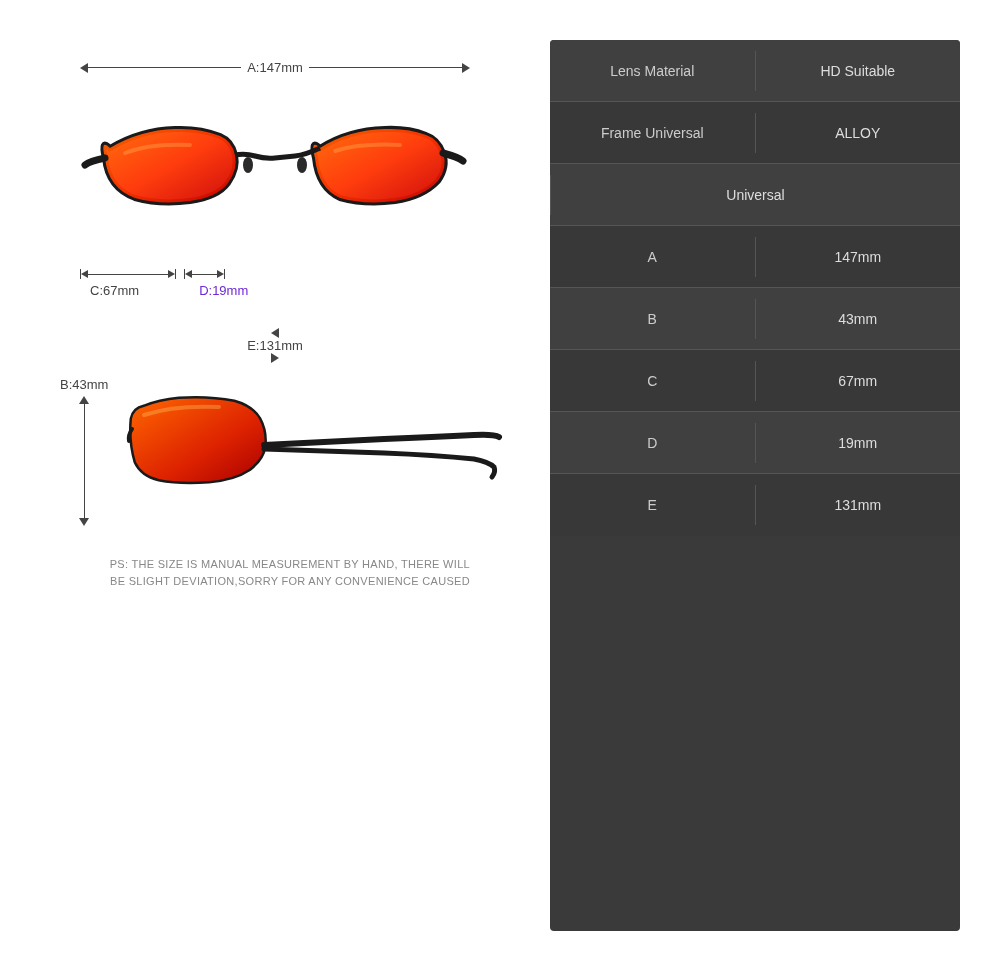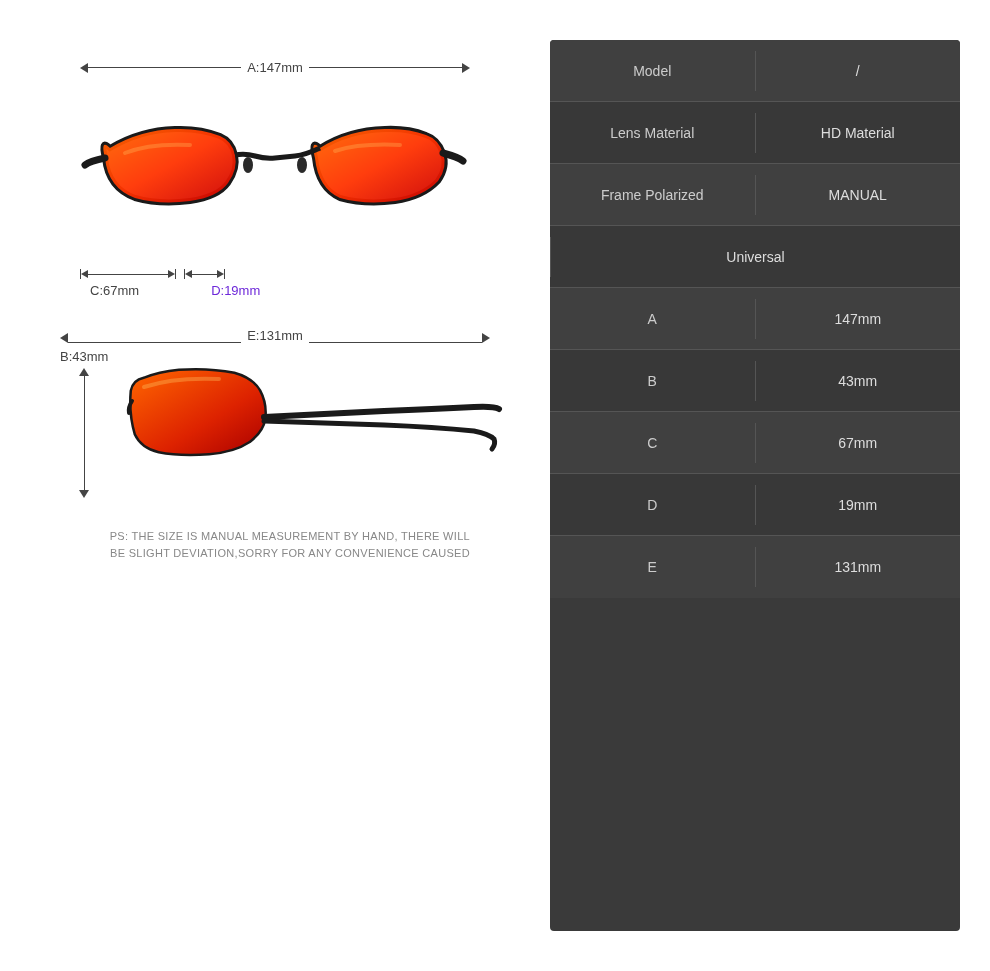--- a/index.html
+++ b/index.html
@@ -71,23 +71,24 @@
     
     .side-section {
       width: 100%;
       display: flex;
       flex-direction: column;
       align-items: center;
       margin-top: 30px;
     }
     .e-arrow-row {
       display: flex;
-      align-items: flex-end;
+      align-items: center;
       width: 430px;
-      margin-bottom: 6px;
+      margin-bottom: 14px;
+      flex-direction: column;
     }
     .e-line {
       flex: 1;
       height: 1px;
       background: #444;
     }
     .e-head-left {
       width: 0; height: 0;
       border-top: 5px solid transparent;
       border-bottom: 5px solid transparent;
@@ -305,21 +306,21 @@
       <div class="tick-wrap">
         <div class="tick-v"></div>
       </div>
       <div class="arr-left"></div>
       <div class="h-line" style="width:25px;"></div>
       <div class="arr-right"></div>
       <div class="tick-wrap">
         <div class="tick-v"></div>
       </div>
     </div>
-    <div style="width:390px; display:flex; gap:12px; margin-top:4px; padding-left:10px;">
+    <div style="width:390px; display:flex; gap:0; margin-top:4px; padding-left:10px;">
       <span style="font-size:13px;color:#444;margin-right:60px;">C:67mm</span>
       <span style="font-size:13px;color:#6d28d9;">D:19mm</span>
     </div>
 
     <div class="side-section">
 
       <div class="e-arrow-row">
         <div class="e-head-left"></div>
         <div class="e-line"></div>
         <span class="e-lbl">E:131mm</span>
@@ -363,34 +364,29 @@
       </div>
     </div>
 
     <div class="ps-note">
       <div>PS: THE SIZE IS MANUAL MEASUREMENT BY HAND, THERE WILL</div>
       <div>BE SLIGHT DEVIATION,SORRY FOR ANY CONVENIENCE CAUSED</div>
     </div>
   </div>
 
   <div class="right-panel">
-  <div class="spec-row">
-    <span class="spec-key">Model</span>
-    <div class="spec-divider"></div>
-    <span class="spec-val">/</span>
-  </div>
       <div class="spec-row">
     <span class="spec-key">Lens Material</span>
     <div class="spec-divider"></div>
-    <span class="spec-val">HD Material</span>
-  </div>
-      <div class="spec-row">
-    <span class="spec-key">Frame Polarized</span>
-    <div class="spec-divider"></div>
-    <span class="spec-val">MANUAL</span>
+    <span class="spec-val">HD Suitable</span>
+  </div>
+      <div class="spec-row">
+    <span class="spec-key">Frame Universal</span>
+    <div class="spec-divider"></div>
+    <span class="spec-val">ALLOY</span>
   </div>
       <div class="spec-row">
     <div class="spec-divider"></div>
     <span class="spec-val">Universal</span>
   </div>
       <div class="spec-row">
     <span class="spec-key">A</span>
     <div class="spec-divider"></div>
     <span class="spec-val">147mm</span>
   </div>

